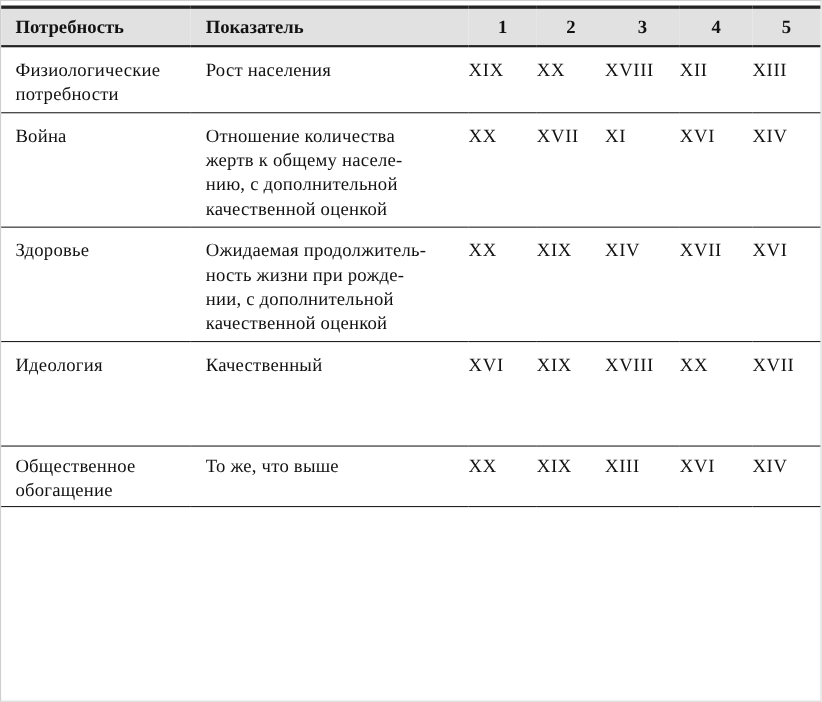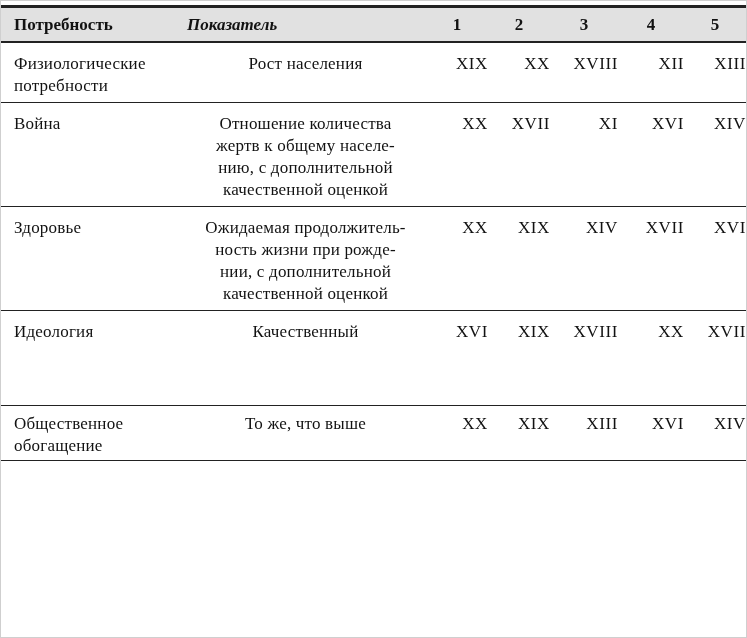--- a/index.html
+++ b/index.html
@@ -28,33 +28,33 @@
     background:#e1e1e1;
     border-top:3px solid #222222;
     border-bottom:2px solid #222222;
     font-weight:bold;
     text-align:left;
     vertical-align:middle;
     padding:5px 0 5px 0;
     height:23px;
   }
   thead th.t-need { padding-left:13px;margin-left:35px; }
-  thead th.t-ind  { padding-left:14px;font-style:italic; }
+  thead th.t-ind  { padding-left:14px; }
   thead th.num { text-align:center; padding-left:0; }
 
   tbody td {
     border-bottom:1.5px solid #222222;
     vertical-align:top;
     padding:10px 2px 5px 0;
     white-space:pre-line;
     font-family:Liberation Serif, serif;
   }
   tbody td.need { padding-left:13px; letter-spacing:0.2px; }
-  tbody td.ind  { padding-left:14px; letter-spacing:0.2px;text-align:center; }
-  tbody td.val  { text-align:right; letter-spacing:0.6px; padding-right:0; }
+  tbody td.ind  { padding-left:14px; letter-spacing:0.2px; }
+  tbody td.val  { text-align:left; letter-spacing:0.6px; padding-right:0; }
 
   tbody tr:nth-child(1){ height:59px; }
   tbody tr:nth-child(2){ height:99px; }
   tbody tr:nth-child(3){ height:88px; }
   tbody tr:nth-child(4){ height:95px; }
   tbody tr:nth-child(5){ height:30px;padding-left:40px; }
   tbody tr:nth-child(5) td { padding-top:7px; padding-bottom:3px; }
   tbody tr:nth-child(6){ height:62px; }
   tbody tr:nth-child(7){ height:96px; }
   tbody tr:nth-child(8){ height:54px; }

